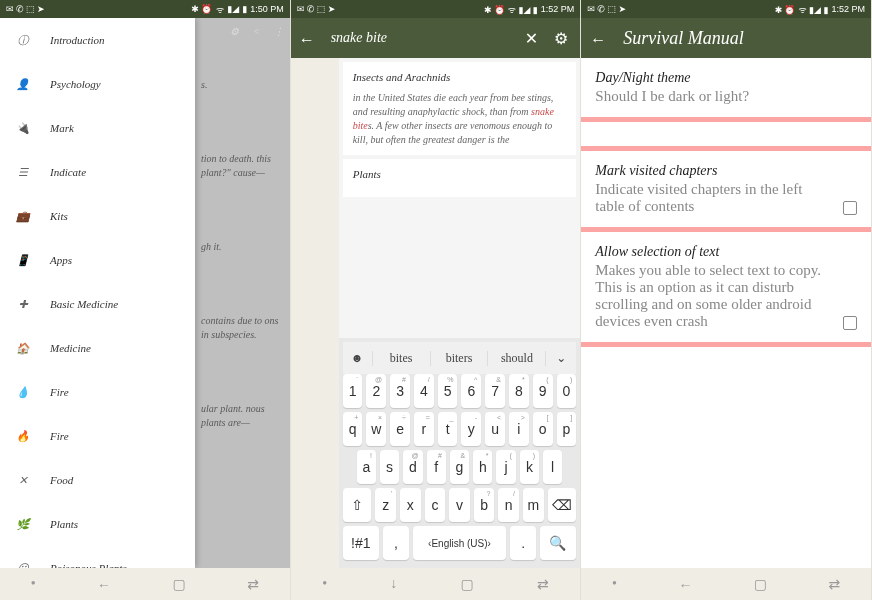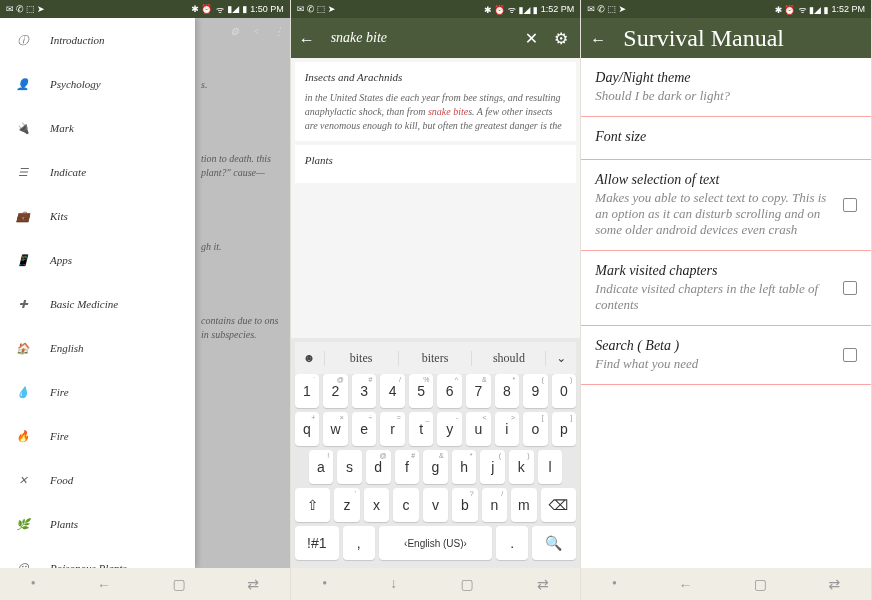--- a/index.html
+++ b/index.html
@@ -2,54 +2,54 @@
 <html><head>
 <meta charset="utf-8">
 <style>
 * { margin: 0; padding: 0; box-sizing: border-box; }
 body { font-family: Georgia, serif; background: #f0ede4; display: flex; width: 872px; height: 600px; overflow: hidden; }
 .screen { width: 290.66px; height: 600px; position: relative; display: flex; flex-direction: column; border-right: 1px solid rgba(0,0,0,0.05); }
 .status-bar { height: 18px; background: #3c4a2e; color: #fff; display: flex; align-items: center; justify-content: space-between; padding: 0 6px; font-size: 9px; font-family: sans-serif; }
 .status-left { display: flex; gap: 3px; }
 .status-right { display: flex; gap: 3px; align-items: center; }
 .app-bar { height: 40px; background: #4a5a3a; color: #fff; display: flex; align-items: center; padding: 0 8px; gap: 16px; font-family: 'Brush Script MT', cursive; }
-.app-bar .title { font-size: 24px; flex: 1; }
+.app-bar .title { font-size: 18px; flex: 1; font-style: italic; }
 .app-bar .ico { width: 18px; height: 18px; display: flex; align-items: center; justify-content: center; fill: #fff; }
 .app-bar input { background: transparent; border: none; color: #fff; font-size: 14px; font-style: italic; outline: none; flex: 1; font-family: 'Brush Script MT', cursive; }
 
 
 .s1-body { flex: 1; display: flex; background: #fff; position: relative; overflow: hidden; }
 .drawer { width: 195px; background: #fff; height: 100%; overflow-y: auto; z-index: 2; box-shadow: 2px 0 6px rgba(0,0,0,0.2); }
 .drawer-item { display: flex; align-items: center; padding: 13px 14px; gap: 18px; font-size: 11px; color: #333; font-family: 'Brush Script MT', cursive; font-style: italic; }
 .drawer-item .di-ico { width: 18px; height: 18px; display: flex; align-items: center; justify-content: center; color: #666; }
 .bg-content { position: absolute; left: 195px; right: 0; top: 0; bottom: 0; background: rgba(0,0,0,0.25); font-size: 10px; color: #5a5a5a; padding: 60px 6px 6px 6px; overflow: hidden; font-style: italic; }
 .bg-actions { position: absolute; top: 8px; right: 6px; display: flex; gap: 14px; color: #ddd; }
 .bg-snip { margin-bottom: 60px; line-height: 1.4; }
 
 
-.s2-body { flex: 1; background: #f5f5f5; display: flex; flex-direction: column; }
+.s2-body { flex: 1; background: #f5f5f5; display: flex; flex-direction: column; margin-left: 48px; }
 .result-card { background: #fff; margin: 4px; padding: 8px 10px; font-size: 10px; color: #666; line-height: 1.4; font-style: italic; }
 .result-card .rtitle { font-size: 11px; color: #333; margin-bottom: 6px; font-style: italic; }
 .highlight { color: #c94a4a; }
 .kbd { background: #e8e8e8; padding: 4px; }
 .kbd-sugg { display: flex; align-items: center; height: 32px; background: #f0f0f0; }
 .kbd-sugg .sg { flex: 1; text-align: center; font-size: 12px; color: #444; border-right: 1px solid #ddd; }
 .kbd-sugg .sg:last-child { border: none; }
 .kbd-row { display: flex; gap: 4px; margin-bottom: 4px; }
 .kbd-key { flex: 1; height: 34px; background: #fff; border-radius: 4px; display: flex; align-items: center; justify-content: center; font-size: 14px; color: #333; position: relative; box-shadow: 0 1px 1px rgba(0,0,0,0.15); font-family: sans-serif; }
 .kbd-key.wide { flex: 1.4; }
 .kbd-key.space { flex: 3.6; font-size: 10px; }
 .kbd-key .alt { position: absolute; top: 2px; right: 4px; font-size: 7px; color: #999; }
 
 
 .s3-body { flex: 1; background: #fff; overflow-y: auto; }
-.setting { padding: 12px 14px; border-bottom: 1px solid #fca5a5; display: flex; align-items: center; }
+.setting { padding: 12px 14px; border-bottom: 5px solid #fca5a5; display: flex; align-items: flex-end; }
 .setting .st-txt { flex: 1; }
 .setting .st-title { font-size: 14px; color: #222; font-family: 'Brush Script MT', cursive; font-style: italic; margin-bottom: 2px; }
-.setting .st-sub { font-size: 13px; color: #888; font-style: italic; }
+.setting .st-sub { font-size: 15px; color: #888; }
 .chk { width: 14px; height: 14px; border: 1.5px solid #888; border-radius: 2px; margin-left: 10px; }
 
 
 .navbar { height: 32px; background: #f0ede4; display: flex; align-items: center; justify-content: space-around; color: #999; }
 .navbar .nb { font-size: 14px; }
 </style>
 </head>
 <body>
 
 <div class="screen">
@@ -89,21 +89,21 @@
         <div class="drawer-item">
           <span class="di-ico">📱</span>
           <span>Apps</span>
         </div>
         <div class="drawer-item">
           <span class="di-ico">✚</span>
           <span>Basic Medicine</span>
         </div>
         <div class="drawer-item">
           <span class="di-ico">🏠</span>
-          <span>English</span>
+          <span>Medicine</span>
         </div>
         <div class="drawer-item">
           <span class="di-ico">💧</span>
           <span>Fire</span>
         </div>
         <div class="drawer-item">
           <span class="di-ico">🔥</span>
           <span>Fire</span>
         </div>
         <div class="drawer-item">
@@ -123,20 +123,21 @@
       <div class="bg-actions">
         <span>⚙</span>
         <span>&lt;</span>
         <span>⋮</span>
       </div>
       <div id="bgsnips">
           <div class="bg-snip">s.</div>
           <div class="bg-snip">tion to death. this plant?" cause—</div>
           <div class="bg-snip">gh it.</div>
           <div class="bg-snip">contains due to ons in subspecies.</div>
+          <div class="bg-snip">ular plant. nous plants are—</div>
         </div>
     </div>
   </div>
   <div class="navbar">
     <span class="nb">•</span>
     <span class="nb">←</span>
     <span class="nb">▢</span>
     <span class="nb">⇄</span>
   </div>
 </div>
@@ -251,41 +252,33 @@
   </div>
   <div class="s3-body" id="settings">
       <div class="setting">
         <div class="st-txt">
           <div class="st-title">Day/Night theme</div>
           <div class="st-sub">Should I be dark or light?</div>
         </div>
       </div>
       <div class="setting">
         <div class="st-txt">
-          <div class="st-title">Font size</div>
-        </div>
+        </div>
+      </div>
+      <div class="setting">
+        <div class="st-txt">
+          <div class="st-title">Mark visited chapters</div>
+          <div class="st-sub">Indicate visited chapters in the left table of contents</div>
+        </div>
+        <div class="chk"></div>
       </div>
       <div class="setting">
         <div class="st-txt">
           <div class="st-title">Allow selection of text</div>
           <div class="st-sub">Makes you able to select text to copy. This is an option as it can disturb scrolling and on some older android devices even crash</div>
-        </div>
-        <div class="chk"></div>
-      </div>
-      <div class="setting">
-        <div class="st-txt">
-          <div class="st-title">Mark visited chapters</div>
-          <div class="st-sub">Indicate visited chapters in the left table of contents</div>
-        </div>
-        <div class="chk"></div>
-      </div>
-      <div class="setting">
-        <div class="st-txt">
-          <div class="st-title">Search ( Beta )</div>
-          <div class="st-sub">Find what you need</div>
         </div>
         <div class="chk"></div>
       </div>
     </div>
   <div class="navbar">
     <span class="nb">•</span>
     <span class="nb">←</span>
     <span class="nb">▢</span>
     <span class="nb">⇄</span>
   </div>

